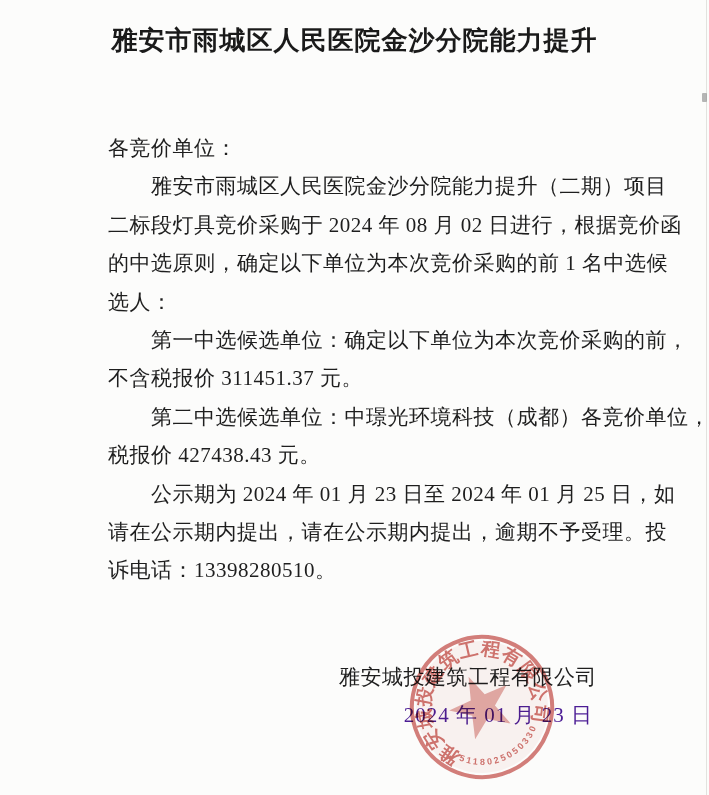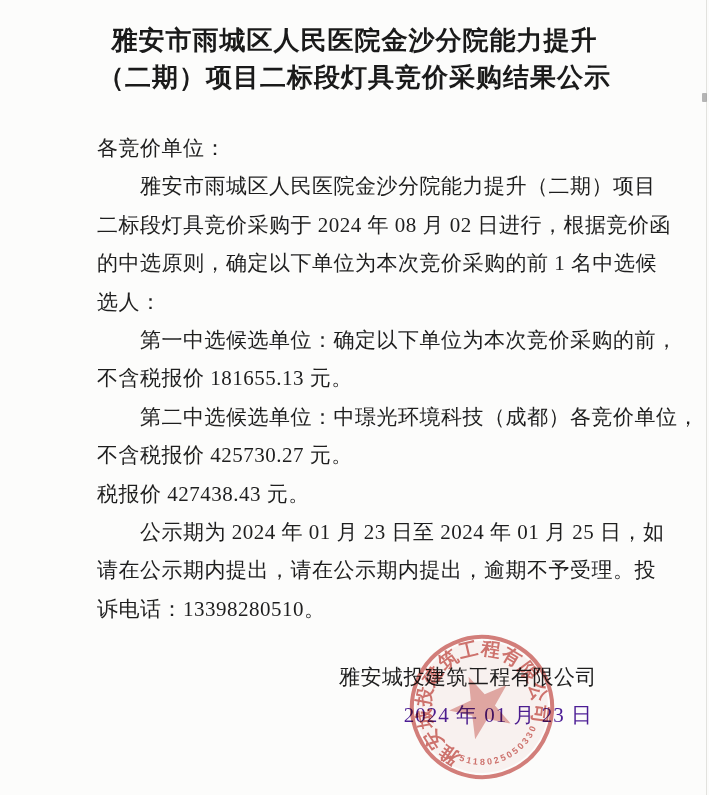--- a/index.html
+++ b/index.html
@@ -38,21 +38,21 @@
     font-weight: 700;
     font-size: 26px;
     line-height: 37px;
     letter-spacing: 1px;
     color: #1a1a1a;
     white-space: nowrap;
   }
   
   .doc-body {
     position: absolute;
-    top: 129px; left: 97px;
+    top: 129px; left: 108px;
     font-size: 21px;
     line-height: 38.4px;
     letter-spacing: 0.5px;
     color: #1e1e1e;
   }
   .doc-line { white-space: nowrap; }
   
   .sig-company {
     position: absolute;
     top: 663px; right: 112px;
@@ -99,33 +99,31 @@
 </head>
 <body>
 
 <div class="page">
 
   <div class="edge-line"></div>
   <div class="speck"></div>
 
   <div class="doc-title">
     <div>雅安市雨城区人民医院金沙分院能力提升</div>
-    <div>（二期）项目二标段灯具竞价采购结果公示</div>
   </div>
 
   <div class="doc-body">
     <div class="doc-line">各竞价单位：</div>
     <div class="doc-line">　　雅安市雨城区人民医院金沙分院能力提升（二期）项目</div>
     <div class="doc-line">二标段灯具竞价采购于 2024 年 08 月 02 日进行，根据竞价函</div>
     <div class="doc-line">的中选原则，确定以下单位为本次竞价采购的前 1 名中选候</div>
     <div class="doc-line">选人：</div>
     <div class="doc-line">　　第一中选候选单位：确定以下单位为本次竞价采购的前，</div>
-    <div class="doc-line">不含税报价 181655.13 元。</div>
+    <div class="doc-line">不含税报价 311451.37 元。</div>
     <div class="doc-line">　　第二中选候选单位：中璟光环境科技（成都）各竞价单位，</div>
-    <div class="doc-line">不含税报价 425730.27 元。</div>
     <div class="doc-line">税报价 427438.43 元。</div>
     <div class="doc-line">　　公示期为 2024 年 01 月 23 日至 2024 年 01 月 25 日，如</div>
     <div class="doc-line">请在公示期内提出，请在公示期内提出，逾期不予受理。投</div>
     <div class="doc-line">诉电话：13398280510。</div>
   </div>
 
   <div class="sig-company">雅安城投建筑工程有限公司</div>
   <div class="sig-date">2024 年 01 月 23 日</div>
 
   <svg class="seal" viewBox="0 0 160 160" xmlns="http://www.w3.org/2000/svg">

